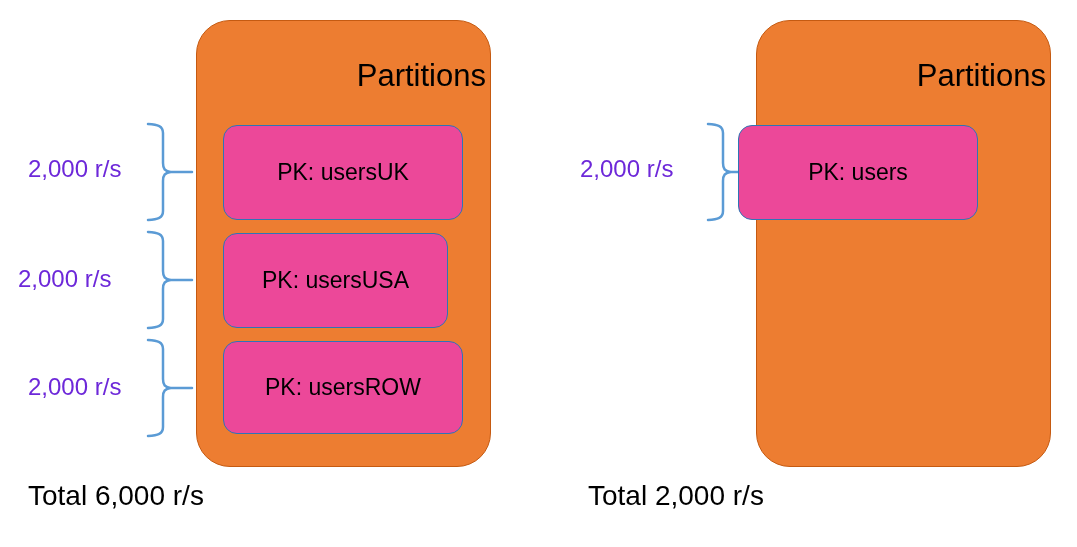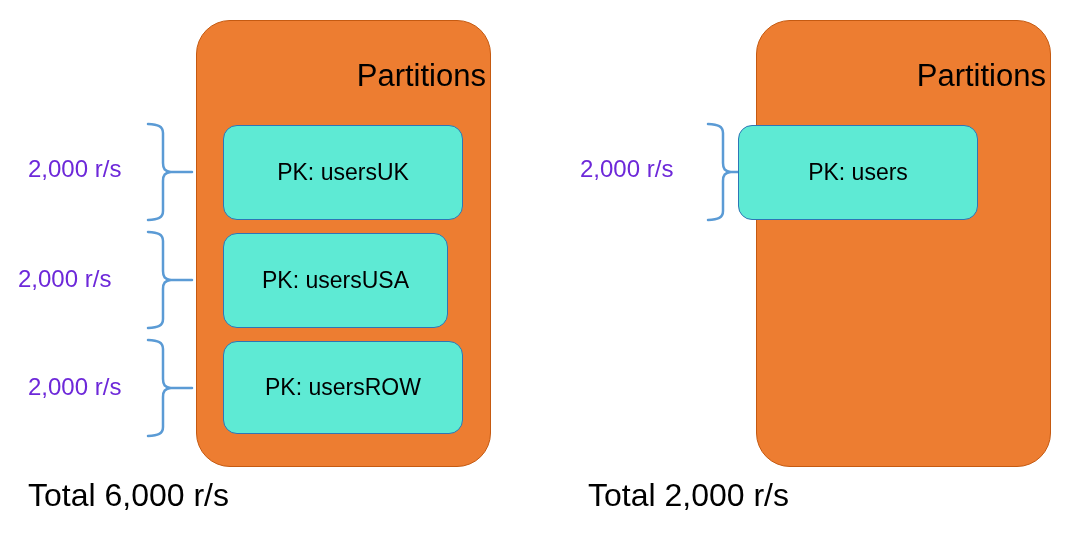--- a/index.html
+++ b/index.html
@@ -35,21 +35,21 @@
     color: #000000;
     font-size: 31px;
     line-height: 28px;
     font-family: "Liberation Sans", sans-serif;
     white-space: nowrap;
   }
 
   
   .pk-box {
     position: absolute;
-    background: #5eead4;
+    background: #ec4899;
     border: 1px solid #2E75B6;
     border-radius: 14px;
     box-sizing: border-box;
     display: flex;
     align-items: center;
     justify-content: center;
   }
   .pk-label {
     color: #000000;
     font-size: 23px;
@@ -74,21 +74,21 @@
   }
   .brace svg {
     display: block;
     overflow: visible;
   }
 
   
   .total-label {
     position: absolute;
     color: #000000;
-    font-size: 32px;
+    font-size: 28px;
     line-height: 29px;
     font-family: "Liberation Sans", sans-serif;
     white-space: nowrap;
     text-align: center;
   }
 </style>
 </head>
 <body>
 
 <div id="canvas">

